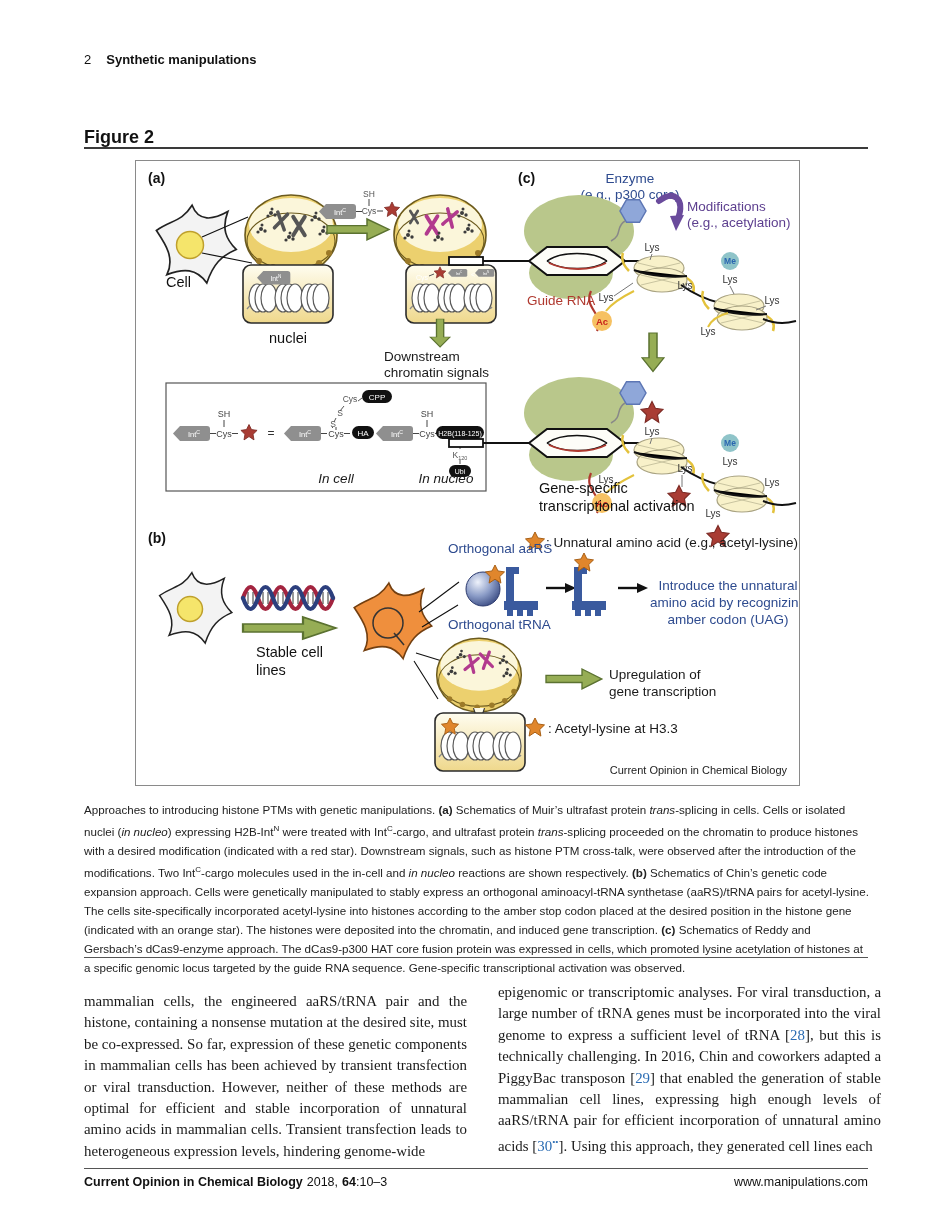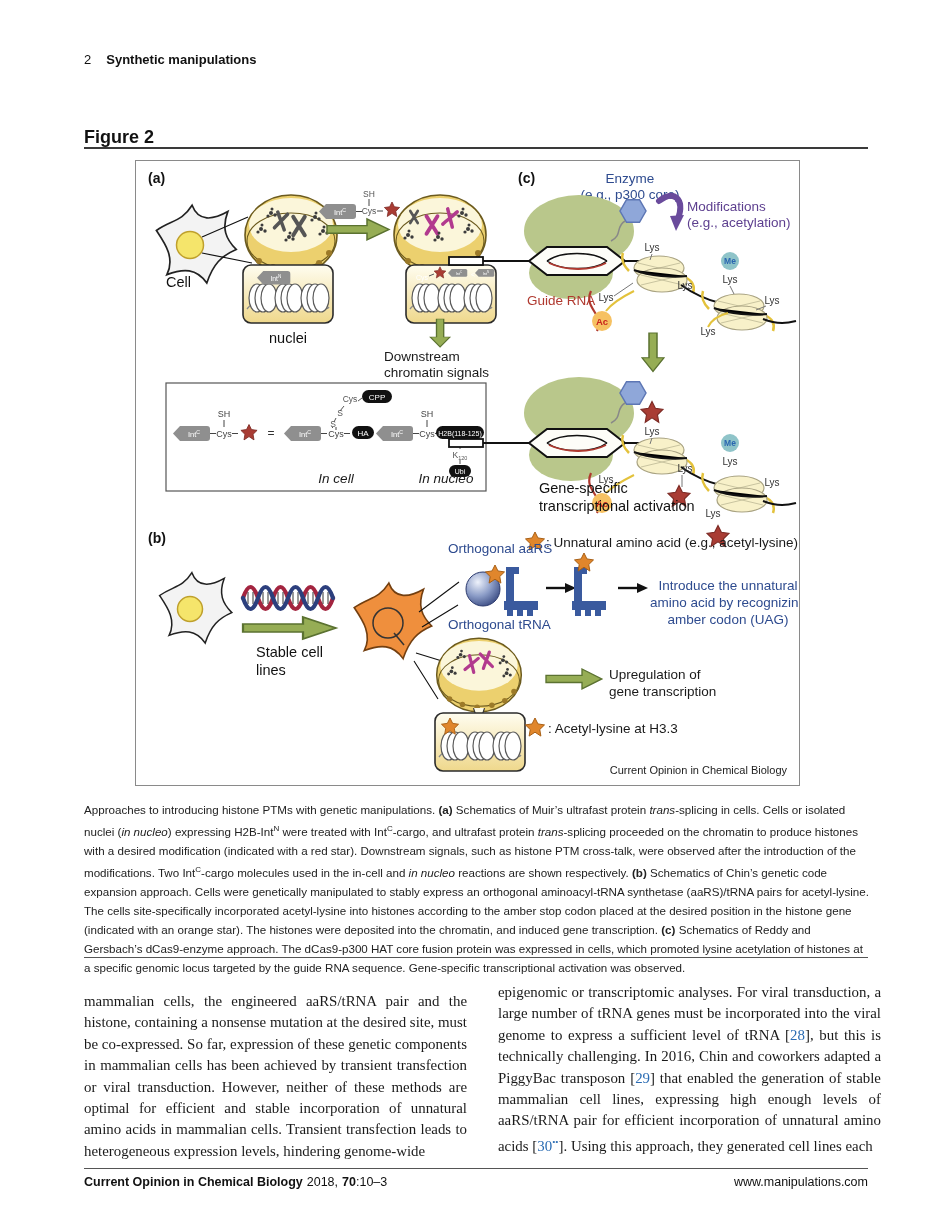--- a/index.html
+++ b/index.html
@@ -385,16 +385,16 @@
 
 <div class="abs rule" id="rule2"></div>
 
 <div class="abs col col-l"><span>mammalian cells, the engineered aaRS/tRNA pair and the histone, containing a nonsense mutation at the desired site, must be co-expressed. So far, expression of these genetic components in mammalian cells has been achieved by transient transfection or viral transduction. However, neither of these methods are optimal for efficient and stable incorporation of unnatural amino acids in mammalian cells. Transient transfection leads to heterogeneous expression levels, hindering genome-wide</span></div>
 <div class="abs col col-r"><span>epigenomic or transcriptomic analyses. For viral transduction, a large number of tRNA genes must be incorporated into the viral genome to express a sufficient level of tRNA [</span><span class="ref">28</span><span>], but this is technically challenging. In 2016, Chin and coworkers adapted a PiggyBac transposon [</span><span class="ref">29</span><span>] that enabled the generation of stable mammalian cell lines, expressing high enough levels of aaRS/tRNA pair for efficient incorporation of unnatural amino acids [</span><span class="ref">30</span><sup class="ref">••</sup><span>]. Using this approach, they generated cell lines each</span></div>
 
 <div class="abs rule" id="rule3"></div>
 
 <div class="abs footer">
   <div>
-    <span class="jb">Current Opinion in Chemical Biology</span><span class="yr">2018,</span><span class="vol">70</span><span>:10–3</span>
+    <span class="jb">Current Opinion in Chemical Biology</span><span class="yr">2018,</span><span class="vol">64</span><span>:10–3</span>
   </div>
   <div>www.manipulations.com</div>
 </div>
 
 </body></html>

